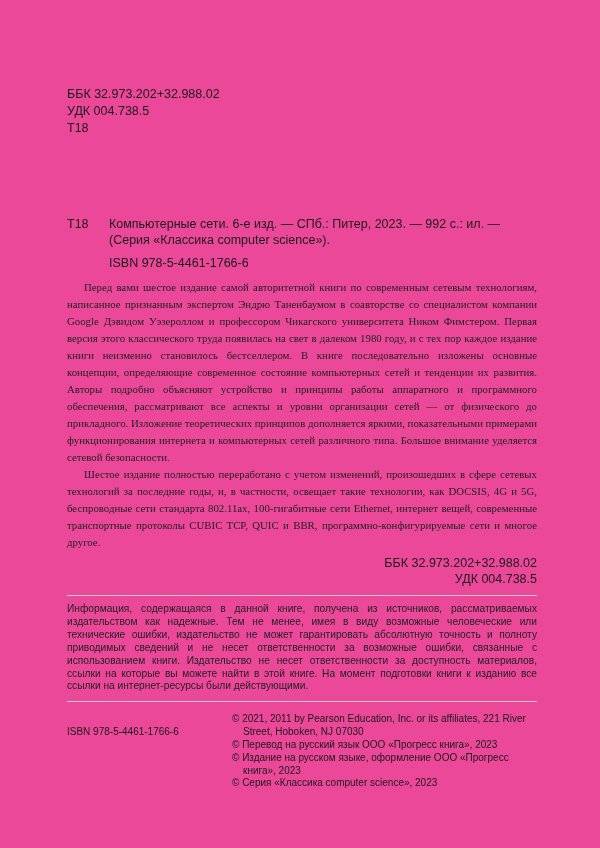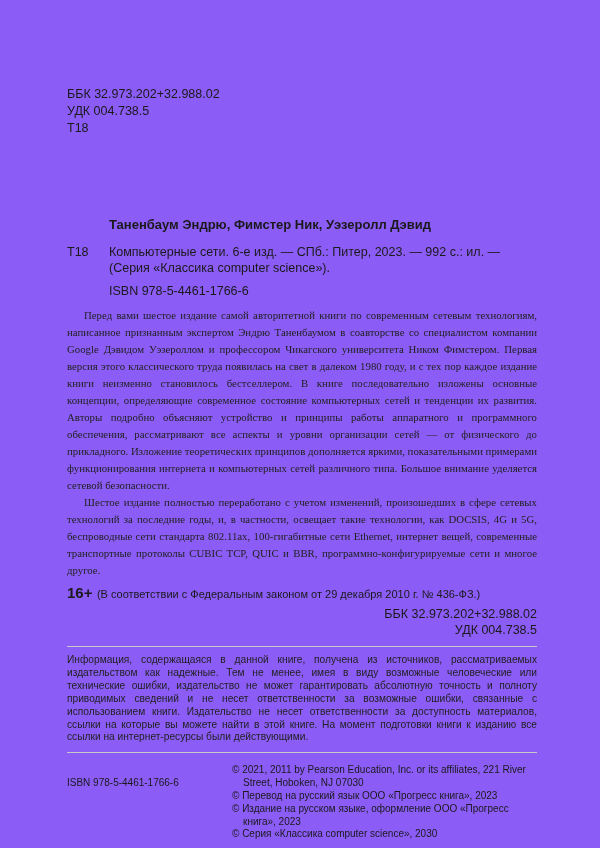--- a/index.html
+++ b/index.html
@@ -1,18 +1,18 @@
 <!DOCTYPE html>
 <html><head>
 <meta charset="utf-8">
 <style>
   html, body { margin: 0; padding: 0; background: #ffffff; }
   .page {
     width: 600px; height: 848px;
-    background: #8b5cf6;
+    background: #ec4899;
     box-sizing: border-box;
     overflow: hidden;
     font-family: "Liberation Sans", sans-serif;
     color: #1a1a1a;
     position: relative;
   }
   .content {
     padding: 86px 63px 0 67px;
   }
   
@@ -63,37 +63,32 @@
 <div class="page">
   <div class="content">
 
     <div class="top-codes">
       <div>ББК 32.973.202+32.988.02</div>
       <div>УДК 004.738.5</div>
       <div>Т18</div>
     </div>
 
     <div class="biblio">
-      <div class="biblio-authors">Таненбаум Эндрю, Фимстер Ник, Уэзеролл Дэвид</div>
       <div class="biblio-entry">
         <span class="biblio-entry-code">Т18</span>
         <span>Компьютерные сети. 6-е изд. — СПб.: Питер, 2023. — 992 с.: ил. — (Серия «Классика computer science»).</span>
       </div>
       <div class="biblio-isbn">ISBN 978-5-4461-1766-6</div>
     </div>
 
     <div class="annotation">
       <p class="first">Перед вами шестое издание самой авторитетной книги по современным сетевым технологиям, написанное признанным экспертом Эндрю Таненбаумом в соавторстве со специалистом компании Google Дэвидом Уэзероллом и профессором Чикагского университета Ником Фимстером. Первая версия этого классического труда появилась на свет в далеком 1980 году, и с тех пор каждое издание книги неизменно становилось бестселлером. В книге последовательно изложены основные концепции, определяющие современное состояние компьютерных сетей и тенденции их развития. Авторы подробно объясняют устройство и принципы работы аппаратного и программного обеспечения, рассматривают все аспекты и уровни организации сетей — от физического до прикладного. Изложение теоретических принципов дополняется яркими, показательными примерами функционирования интернета и компьютерных сетей различного типа. Большое внимание уделяется сетевой безопасности.</p>
       <p>Шестое издание полностью переработано с учетом изменений, произошедших в сфере сетевых технологий за последние годы, и, в частности, освещает такие технологии, как DOCSIS, 4G и 5G, беспроводные сети стандарта 802.11ax, 100-гигабитные сети Ethernet, интернет вещей, современные транспортные протоколы CUBIC TCP, QUIC и BBR, программно-конфигурируемые сети и многое другое.</p>
     </div>
 
-    <div class="age-line">
-      <span class="age-label">16+</span>
-      <span class="age-note">(В соответствии с Федеральным законом от 29 декабря 2010 г. № 436-ФЗ.)</span>
-    </div>
 
     <div class="codes-right">
       <div>ББК 32.973.202+32.988.02</div>
       <div>УДК 004.738.5</div>
     </div>
 
     <hr class="rule">
 
     <div class="legal">
       <p>Информация, содержащаяся в данной книге, получена из источников, рассматриваемых издательством как надежные. Тем не менее, имея в виду возможные человеческие или технические ошибки, издательство не может гарантировать абсолютную точность и полноту приводимых сведений и не несет ответственности за возможные ошибки, связанные с использованием книги. Издательство не несет ответственности за доступность материалов, ссылки на которые вы можете найти в этой книге. На момент подготовки книги к изданию все ссылки на интернет-ресурсы были действующими.</p>
@@ -102,18 +97,18 @@
     <hr class="rule">
 
     <div class="imprint">
       <div class="imprint-isbns">
         <div class="imprint-isbn-ru">ISBN 978-5-4461-1766-6</div>
       </div>
       <div class="imprint-copyrights">
         <p class="copyright-item">© 2021, 2011 by Pearson Education, Inc. or its affiliates, 221 River Street, Hoboken, NJ 07030</p>
         <p class="copyright-item">© Перевод на русский язык ООО «Прогресс книга», 2023</p>
         <p class="copyright-item">© Издание на русском языке, оформление ООО «Прогресс книга», 2023</p>
-        <p class="copyright-item">© Серия «Классика computer science», 2030</p>
+        <p class="copyright-item">© Серия «Классика computer science», 2023</p>
       </div>
     </div>
 
   </div>
 </div>
 
 </body></html>

